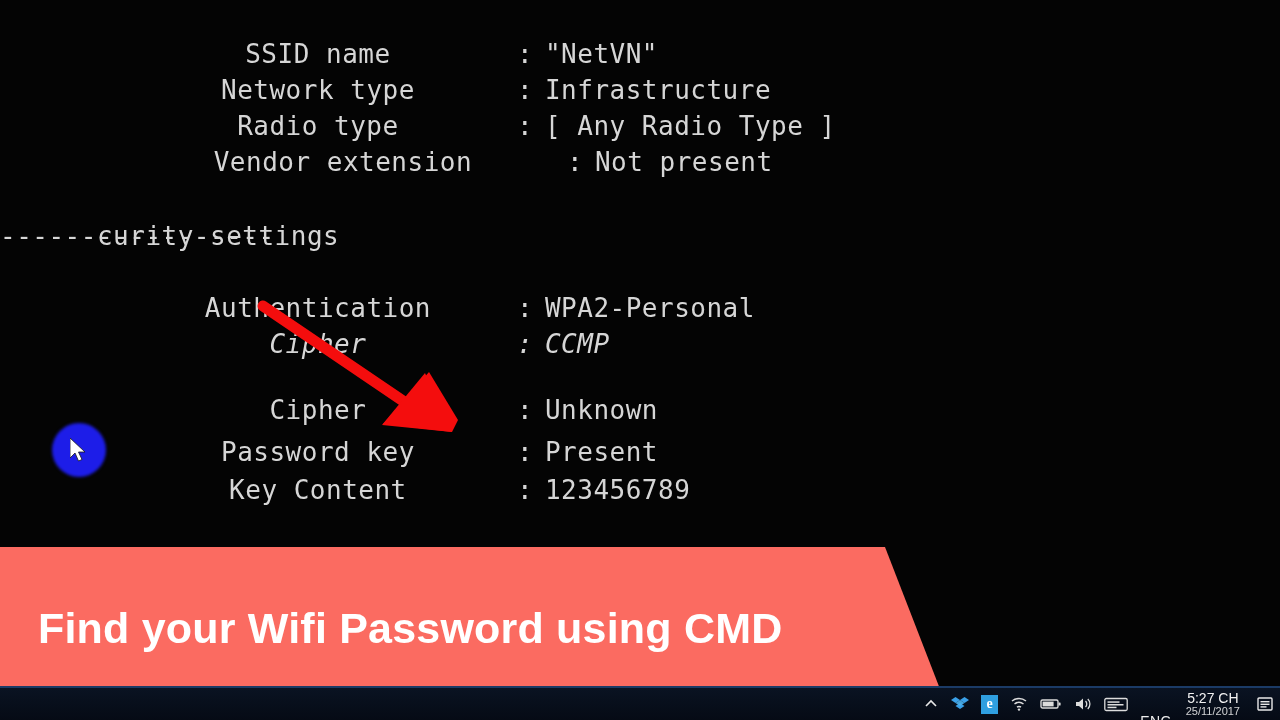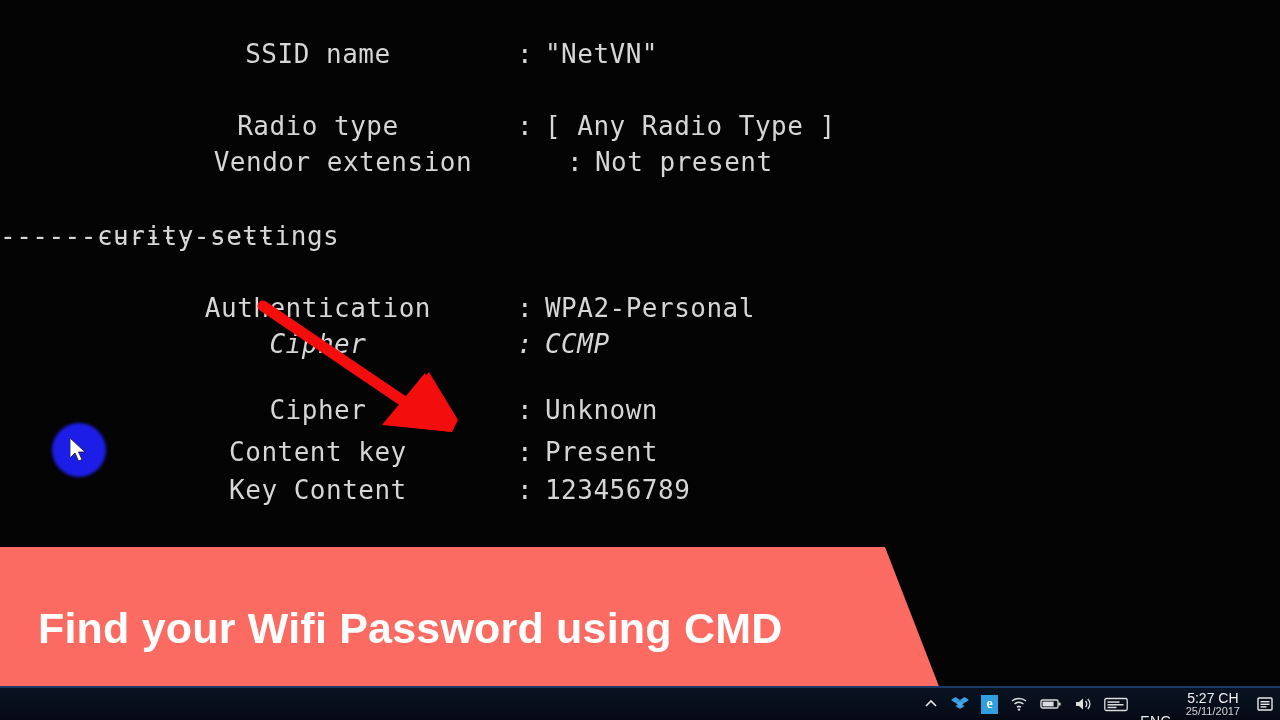--- a/index.html
+++ b/index.html
@@ -184,20 +184,23 @@
 <body>
 
 <div id="screen">
 
   <div id="console">
 
     <div class="cline" style="top:0px;">
       <span class="lbl col-lbl indent-1">SSID name</span><span class="colon col-colon">:</span><span class="val">"NetVN"</span>
     </div>
 
+    <div class="cline" style="top:36px;">
+      <span class="lbl col-lbl indent-1">Network type</span><span class="colon col-colon">:</span><span class="val">Infrastructure</span>
+    </div>
 
     <div class="cline" style="top:72px;">
       <span class="lbl col-lbl indent-1">Radio type</span><span class="colon col-colon">:</span><span class="val">[ Any Radio Type ]</span>
     </div>
 
     <div class="cline" style="top:108px;">
       <span class="lbl col-lbl-wide indent-1">Vendor extension</span><span class="colon col-colon">:</span><span class="val">Not present</span>
     </div>
 
     <div class="cline" style="top:182px;">
@@ -212,21 +215,21 @@
     <div class="cline" style="top:290px;font-style:italic;">
       <span class="lbl col-lbl indent-1">Cipher</span><span class="colon col-colon">:</span><span class="val">CCMP</span>
     </div>
 
 
     <div class="cline" style="top:356px;">
       <span class="lbl col-lbl indent-1">Cipher</span><span class="colon col-colon">:</span><span class="val">Unknown</span>
     </div>
 
     <div class="cline" style="top:398px;">
-      <span class="lbl col-lbl indent-1">Content key</span><span class="colon col-colon">:</span><span class="val">Present</span>
+      <span class="lbl col-lbl indent-1">Password key</span><span class="colon col-colon">:</span><span class="val">Present</span>
     </div>
 
     <div class="cline" style="top:436px;">
       <span class="lbl col-lbl indent-1">Key Content</span><span class="colon col-colon">:</span><span class="val">123456789</span>
     </div>
 
     <div class="cline" style="top:506px;">
       <span class="lbl indent-0">st settings</span>
     </div>
   </div>

